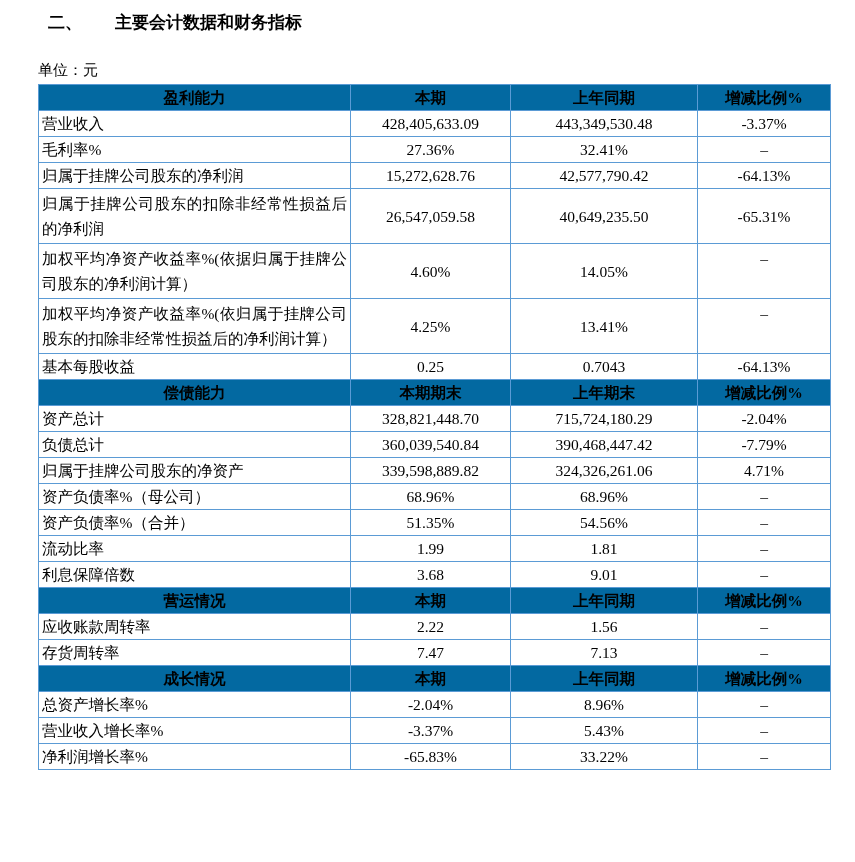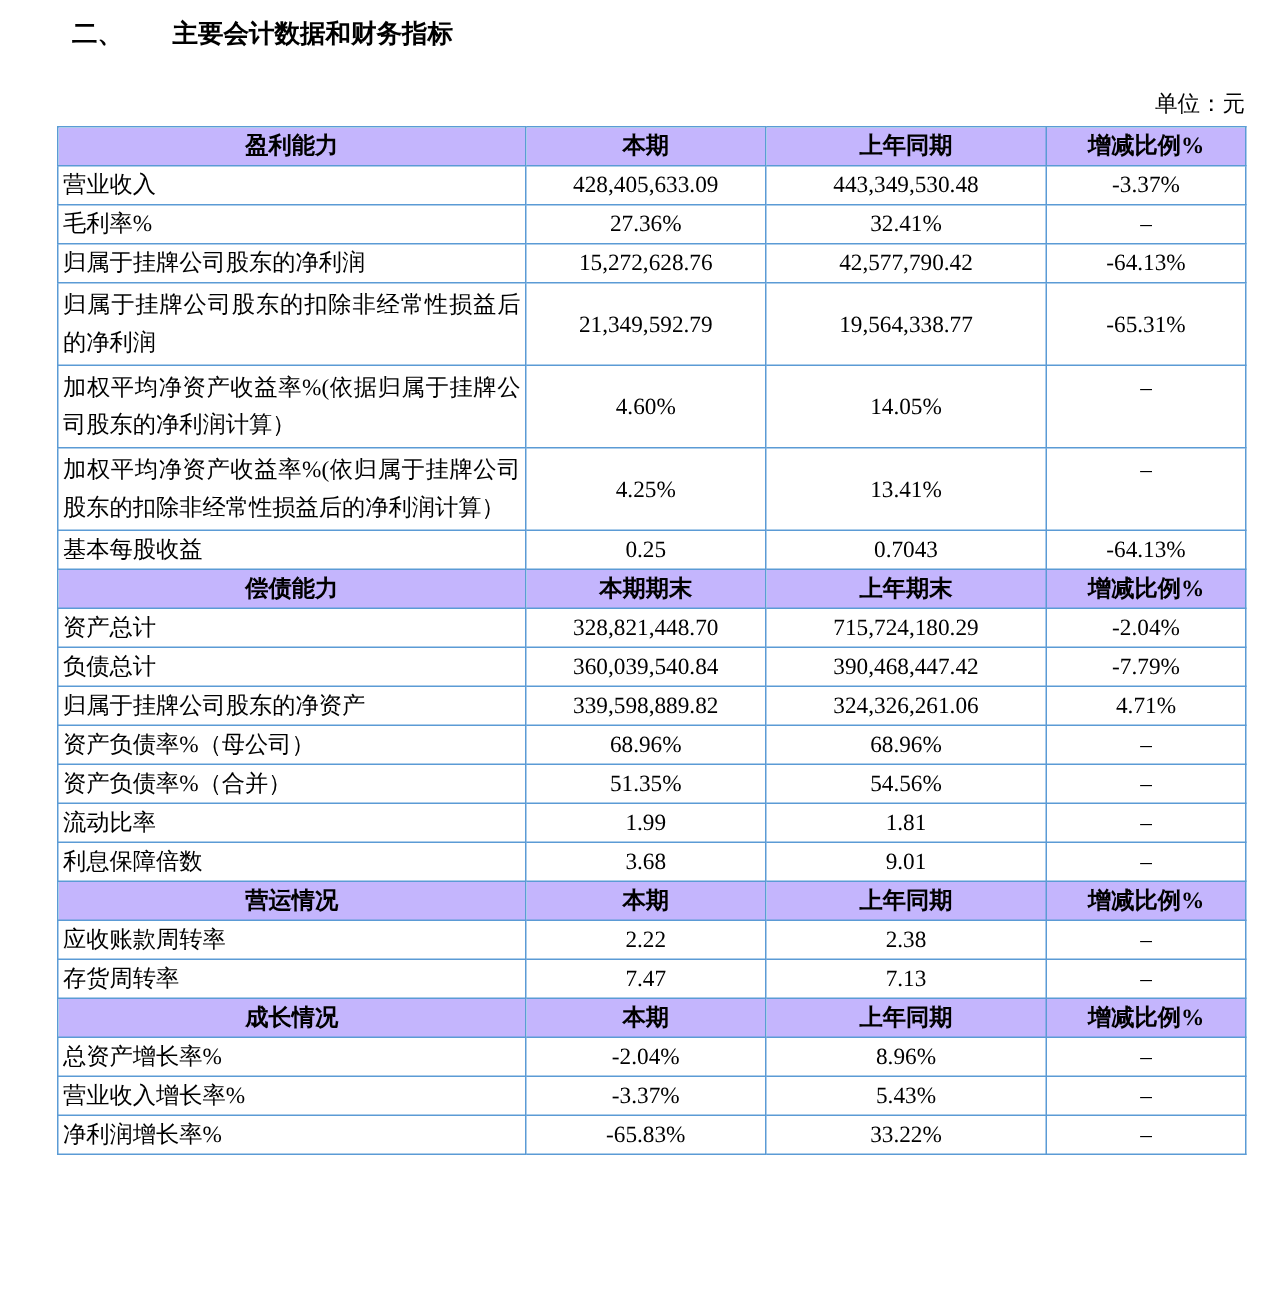--- a/index.html
+++ b/index.html
@@ -17,21 +17,21 @@
     font-family: "Liberation Sans", "DejaVu Sans", sans-serif;
     font-weight: bold;
     font-size: 17px;
     line-height: 24px;
     color: #000000;
   }
   .heading .sec-num { width: 67px; }
   .unit-row {
     width: 792px;
     margin: 26px 0 5px 38px;
-    text-align: right;
+    text-align: left;
     font-size: 15px;
     line-height: 18px;
   }
   table.fin {
     margin-left: 38px;
     width: 792px;
     border-collapse: collapse;
     table-layout: fixed;
     font-size: 15.5px;
   }
@@ -44,21 +44,21 @@
     overflow: hidden;
   }
   td.label {
     text-align: justify;
     padding-left: 8px;
     padding-right: 10px;
     margin-top: 45px;
   }
   td.val { text-align: center; }
   tr.sec td {
-    background: #c4b5fd;
+    background: #0369a1;
     font-weight: bold;
     text-align: center;
     height: 25px;
   }
   td.val.top { vertical-align: top; }
   tr.multi td { padding-top: 2px; padding-bottom: 2px; }
 </style>
 </head>
 <body>
 
@@ -96,22 +96,22 @@
         <td class="val">–</td>
       </tr>
       <tr>
         <td class="label">归属于挂牌公司股东的净利润</td>
         <td class="val">15,272,628.76</td>
         <td class="val">42,577,790.42</td>
         <td class="val">-64.13%</td>
       </tr>
       <tr class="multi">
         <td class="label">归属于挂牌公司股东的扣除非经常性损益后的净利润</td>
-        <td class="val">21,349,592.79</td>
-        <td class="val">19,564,338.77</td>
+        <td class="val">26,547,059.58</td>
+        <td class="val">40,649,235.50</td>
         <td class="val">-65.31%</td>
       </tr>
       <tr class="multi">
         <td class="label">加权平均净资产收益率%(依据归属于挂牌公司股东的净利润计算）</td>
         <td class="val">4.60%</td>
         <td class="val">14.05%</td>
         <td class="val top">–</td>
       </tr>
       <tr class="multi">
         <td class="label">加权平均净资产收益率%(依归属于挂牌公司股东的扣除非经常性损益后的净利润计算）</td>
@@ -175,21 +175,21 @@
       </tr>
       <tr class="sec">
         <td>营运情况</td>
         <td>本期</td>
         <td>上年同期</td>
         <td>增减比例%</td>
       </tr>
       <tr>
         <td class="label">应收账款周转率</td>
         <td class="val">2.22</td>
-        <td class="val">2.38</td>
+        <td class="val">1.56</td>
         <td class="val">–</td>
       </tr>
       <tr>
         <td class="label">存货周转率</td>
         <td class="val">7.47</td>
         <td class="val">7.13</td>
         <td class="val">–</td>
       </tr>
       <tr class="sec">
         <td>成长情况</td>

